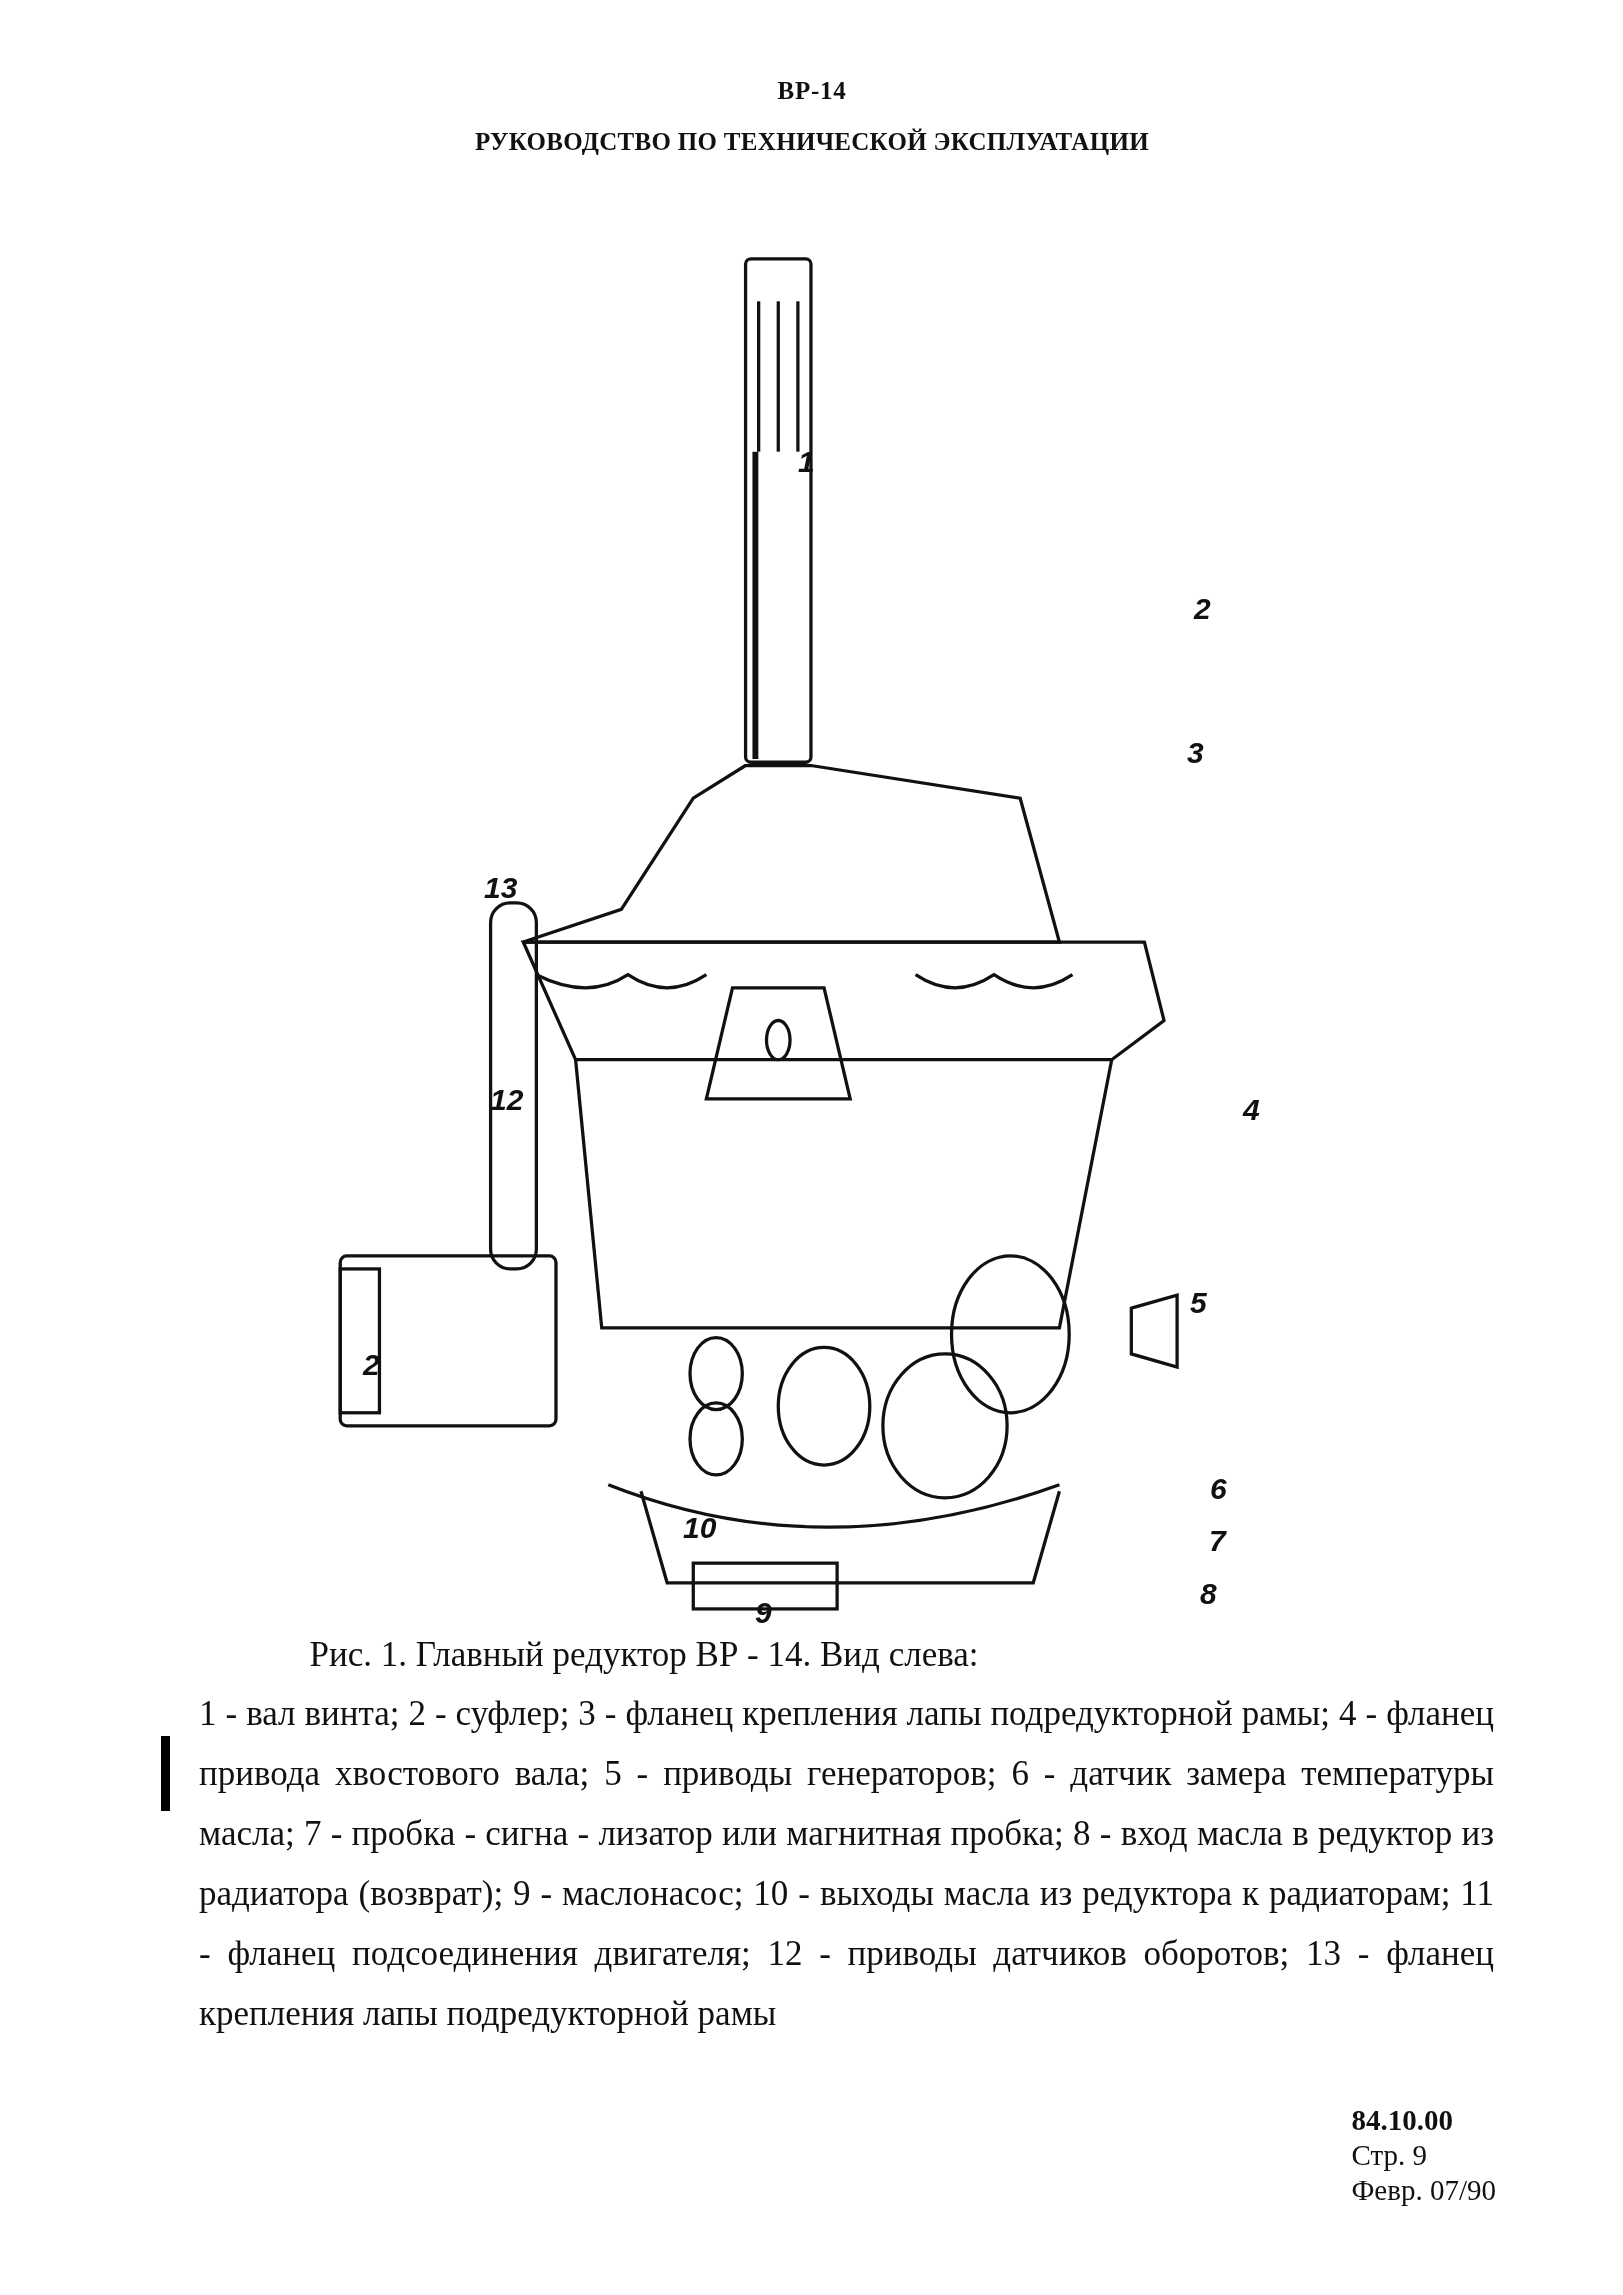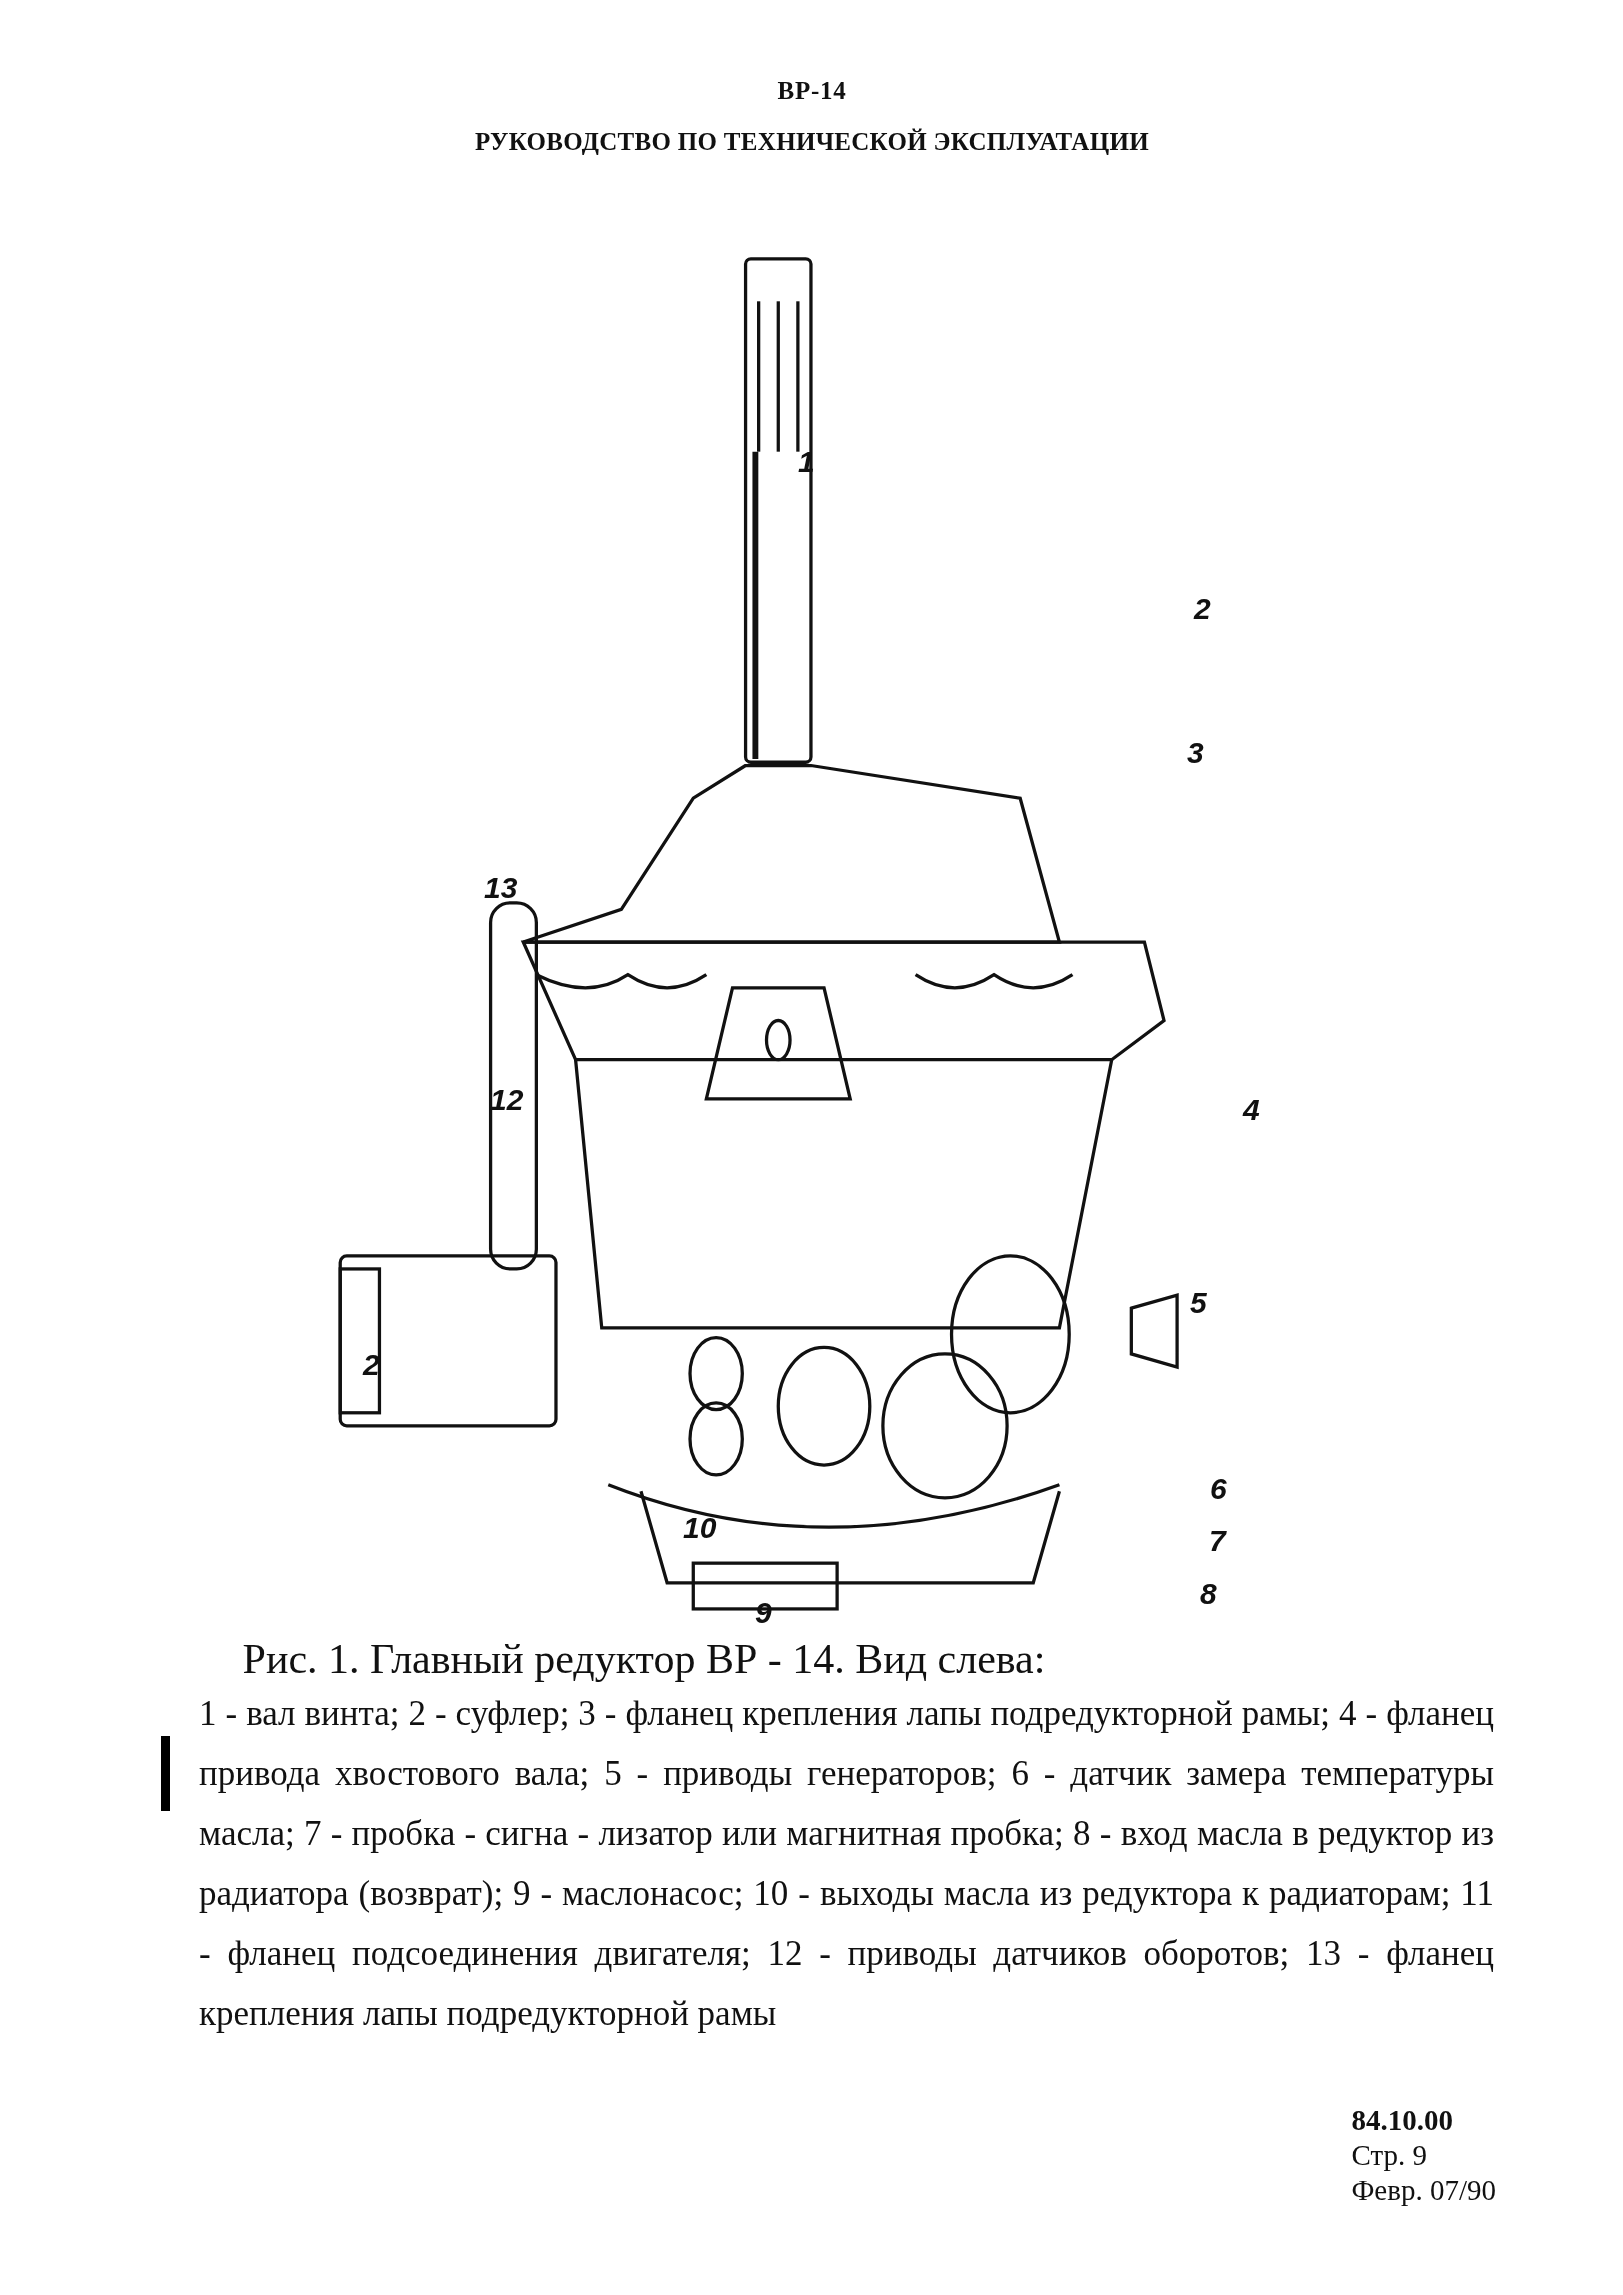--- a/index.html
+++ b/index.html
@@ -7,21 +7,21 @@
          font-family: "Liberation Serif", "DejaVu Serif", serif; color: #111; }
   .hdr-code { position: absolute; top: 77px; left: 0; width: 1624px; text-align: center;
               font-weight: bold; font-size: 25px; letter-spacing: 0.7px; }
   .hdr-title { position: absolute; top: 128px; left: 0; width: 1624px; text-align: center;
                font-weight: bold; font-size: 25px; letter-spacing: 0.3px; }
   .figure { position: absolute; left: 327px; top: 249px; width: 981px; height: 1373px; }
   .figure svg { width: 100%; height: 100%; }
   .callout { position: absolute; font-family: "Liberation Sans", "DejaVu Sans", sans-serif;
              font-style: italic; font-weight: bold; font-size: 30px; color: #111; }
   .caption-title { position: absolute; top: 1635px; left: 0; width: 1288px; text-align: center;
-                   font-size: 42px; }
+                   font-size: 35px; }
   .caption-body { position: absolute; top: 1684px; left: 199px; width: 1295px;
                   font-size: 35px; line-height: 60px; text-align: justify; }
   .change-bar { position: absolute; left: 161px; top: 1736px; width: 9.2px; height: 75px; background: #000; }
   .footer { position: absolute; right: 128px; top: 2103px; text-align: left; font-size: 29px; line-height: 35px; }
   .footer .doc-num { font-weight: bold; }
 </style>
 </head>
 <body>
 
 <div class="hdr-code">ВР-14</div>

